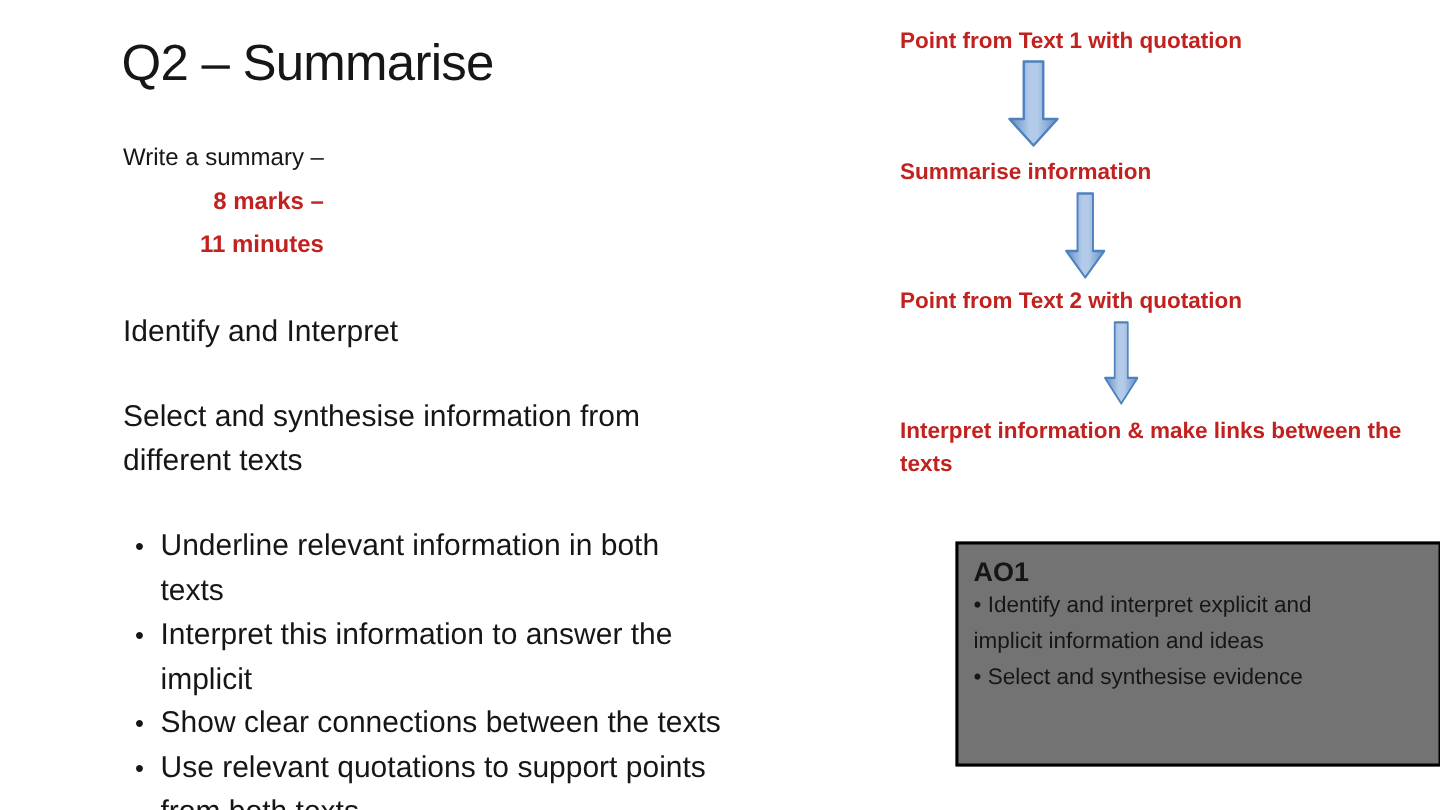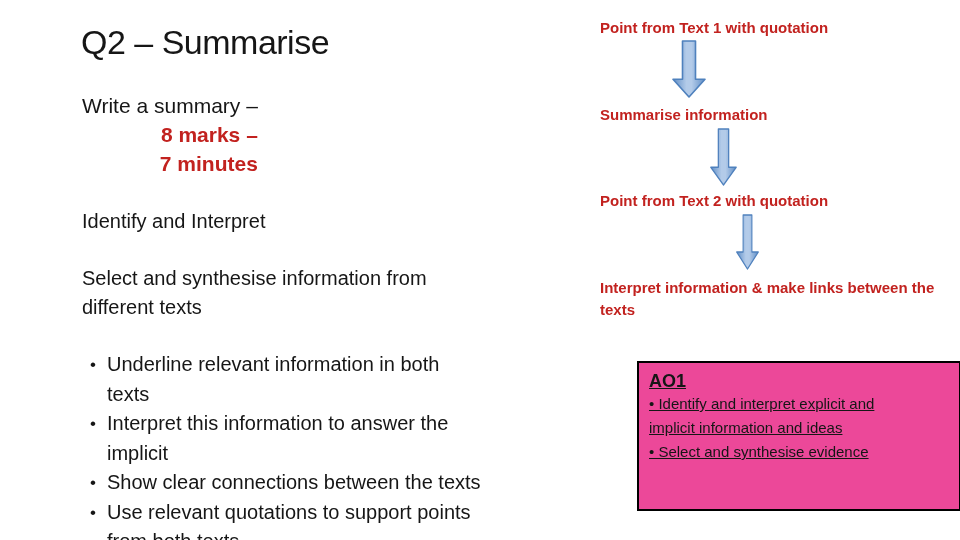--- a/index.html
+++ b/index.html
@@ -22,21 +22,21 @@
   }
   .abs{position:absolute;}
 
   
   .title{
     left:37px;top:22px;
     font-size:34px;font-weight:400;line-height:40px;
     letter-spacing:-0.5px;
     color:var(--ink);
   }
-  .intro{left:38px;top:91px;font-size:21px;line-height:29px;}
+  .intro{left:38px;top:91px;font-size:16px;line-height:29px;}
   .intro-line{white-space:nowrap;}
   .red-bold{color:var(--red);font-weight:700;text-align:right;}
   .skill{left:38px;top:209px;font-size:20px;line-height:24px;white-space:nowrap;}
   .objective{left:38px;top:264px;width:384px;font-size:20px;line-height:29px;}
   .bullets{
     left:46px;top:350px;
     list-style:none;
     font-size:20px;line-height:29.5px;
   }
   .bullets li{
@@ -67,39 +67,38 @@
   .a3{left:692px;top:214px;width:23px;height:56px;}
   .arrow polygon{stroke:var(--arrow-stroke);stroke-width:1.6;stroke-linejoin:round;}
   .stop-edge{stop-color:var(--arrow-edge);}
   .stop-mid{stop-color:var(--arrow-mid);}
 
   
   .ao-box{
     left:593px;top:361px;
     width:324px;height:150px;
     border:2px solid var(--box-border);
-    background:#ec4899;
+    background:#737373;
     padding:7px 4px 0 10px;
     overflow:hidden;
-    text-decoration:underline;
   }
   .ao-heading{font-size:18px;font-weight:700;line-height:22px;}
   .ao-line{font-size:15px;line-height:24px;white-space:nowrap;}
 </style>
 </head>
 <body>
 
 <div class="slide">
 
   <h1 class="abs title">Q2 – Summarise</h1>
 
   <div class="abs intro">
     <div class="intro-line">Write a summary –</div>
     <div class="intro-line red-bold">8 marks –</div>
-    <div class="intro-line red-bold">7 minutes</div>
+    <div class="intro-line red-bold">11 minutes</div>
   </div>
 
   <div class="abs skill">Identify and Interpret</div>
 
   <div class="abs objective">Select and synthesise information from different texts</div>
 
   <ul class="abs bullets">
     <li>
       <span class="dot">•</span>
       <span>Underline relevant information in both texts</span>

